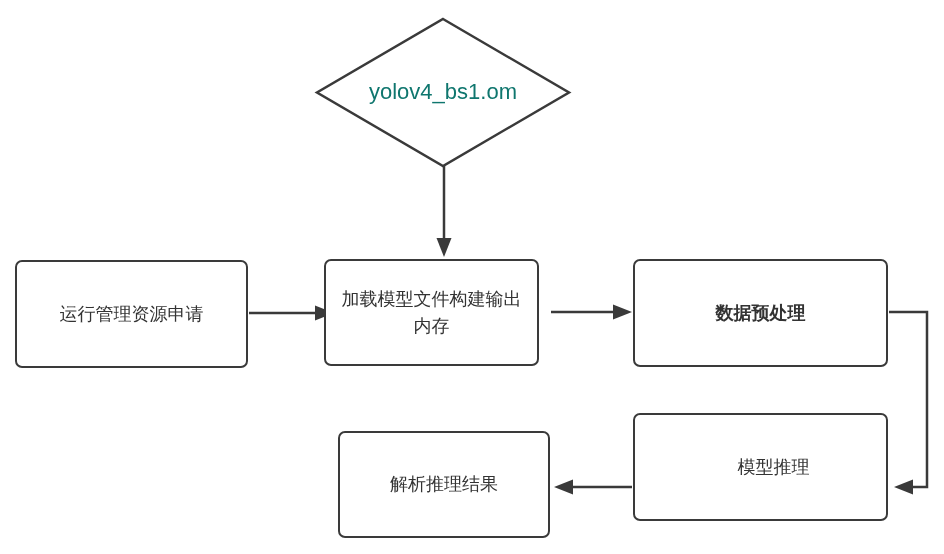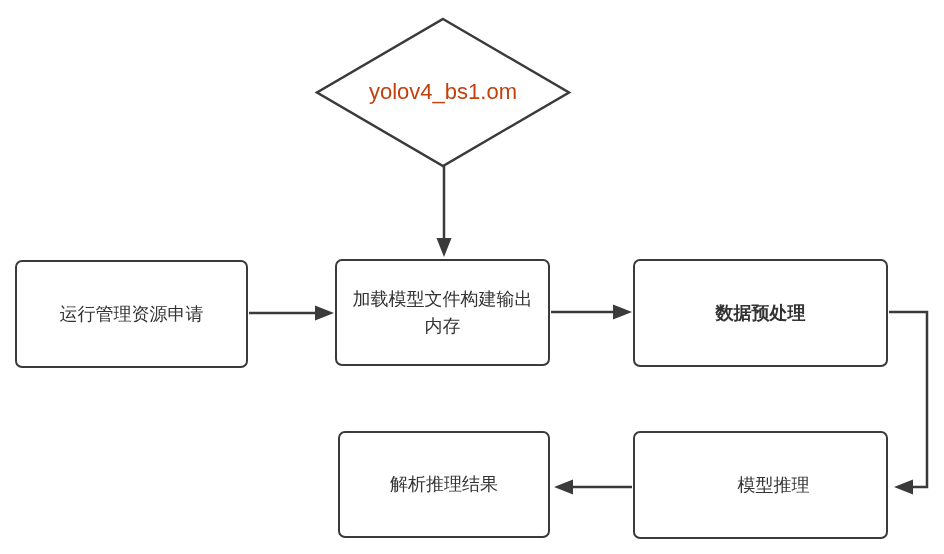--- a/index.html
+++ b/index.html
@@ -32,34 +32,34 @@
     border-radius: 7px;
     background: #ffffff;
     color: #333333;
     font-size: 18px;
     line-height: 1.45;
     text-align: center;
     white-space: pre-line;
     padding: 4px 10px;
   }
   .node-runtime-resource { left: 15px;  top: 260px; width: 233px; height: 108px; font-family: Liberation Serif, serif; }
-  .node-load-model       { left: 335px; top: 259px; width: 215px; height: 107px; }
+  .node-load-model       { left: 324px; top: 259px; width: 215px; height: 107px; }
   .node-data-preprocess  { left: 633px; top: 259px; width: 255px; height: 108px; font-weight: bold; }
-  .node-model-inference  { left: 633px; top: 431px; width: 255px; height: 108px; padding-left: 36px; }
+  .node-model-inference  { left: 633px; top: 413px; width: 255px; height: 108px; padding-left: 36px; }
   .node-parse-result     { left: 338px; top: 431px; width: 212px; height: 107px; }
   .diamond-label {
     position: absolute;
     left: 317px;
     top: 62px;
     width: 252px;
     height: 60px;
     display: flex;
     align-items: center;
     justify-content: center;
-    color: #c2410c;
+    color: #0f766e;
     font-size: 22px;
     text-align: center;
   }
 </style>
 </head>
 <body>
 
 <div class="canvas">
 
   <svg class="connector-layer" width="944" height="554" viewBox="0 0 944 554" fill="none" xmlns="http://www.w3.org/2000/svg">

